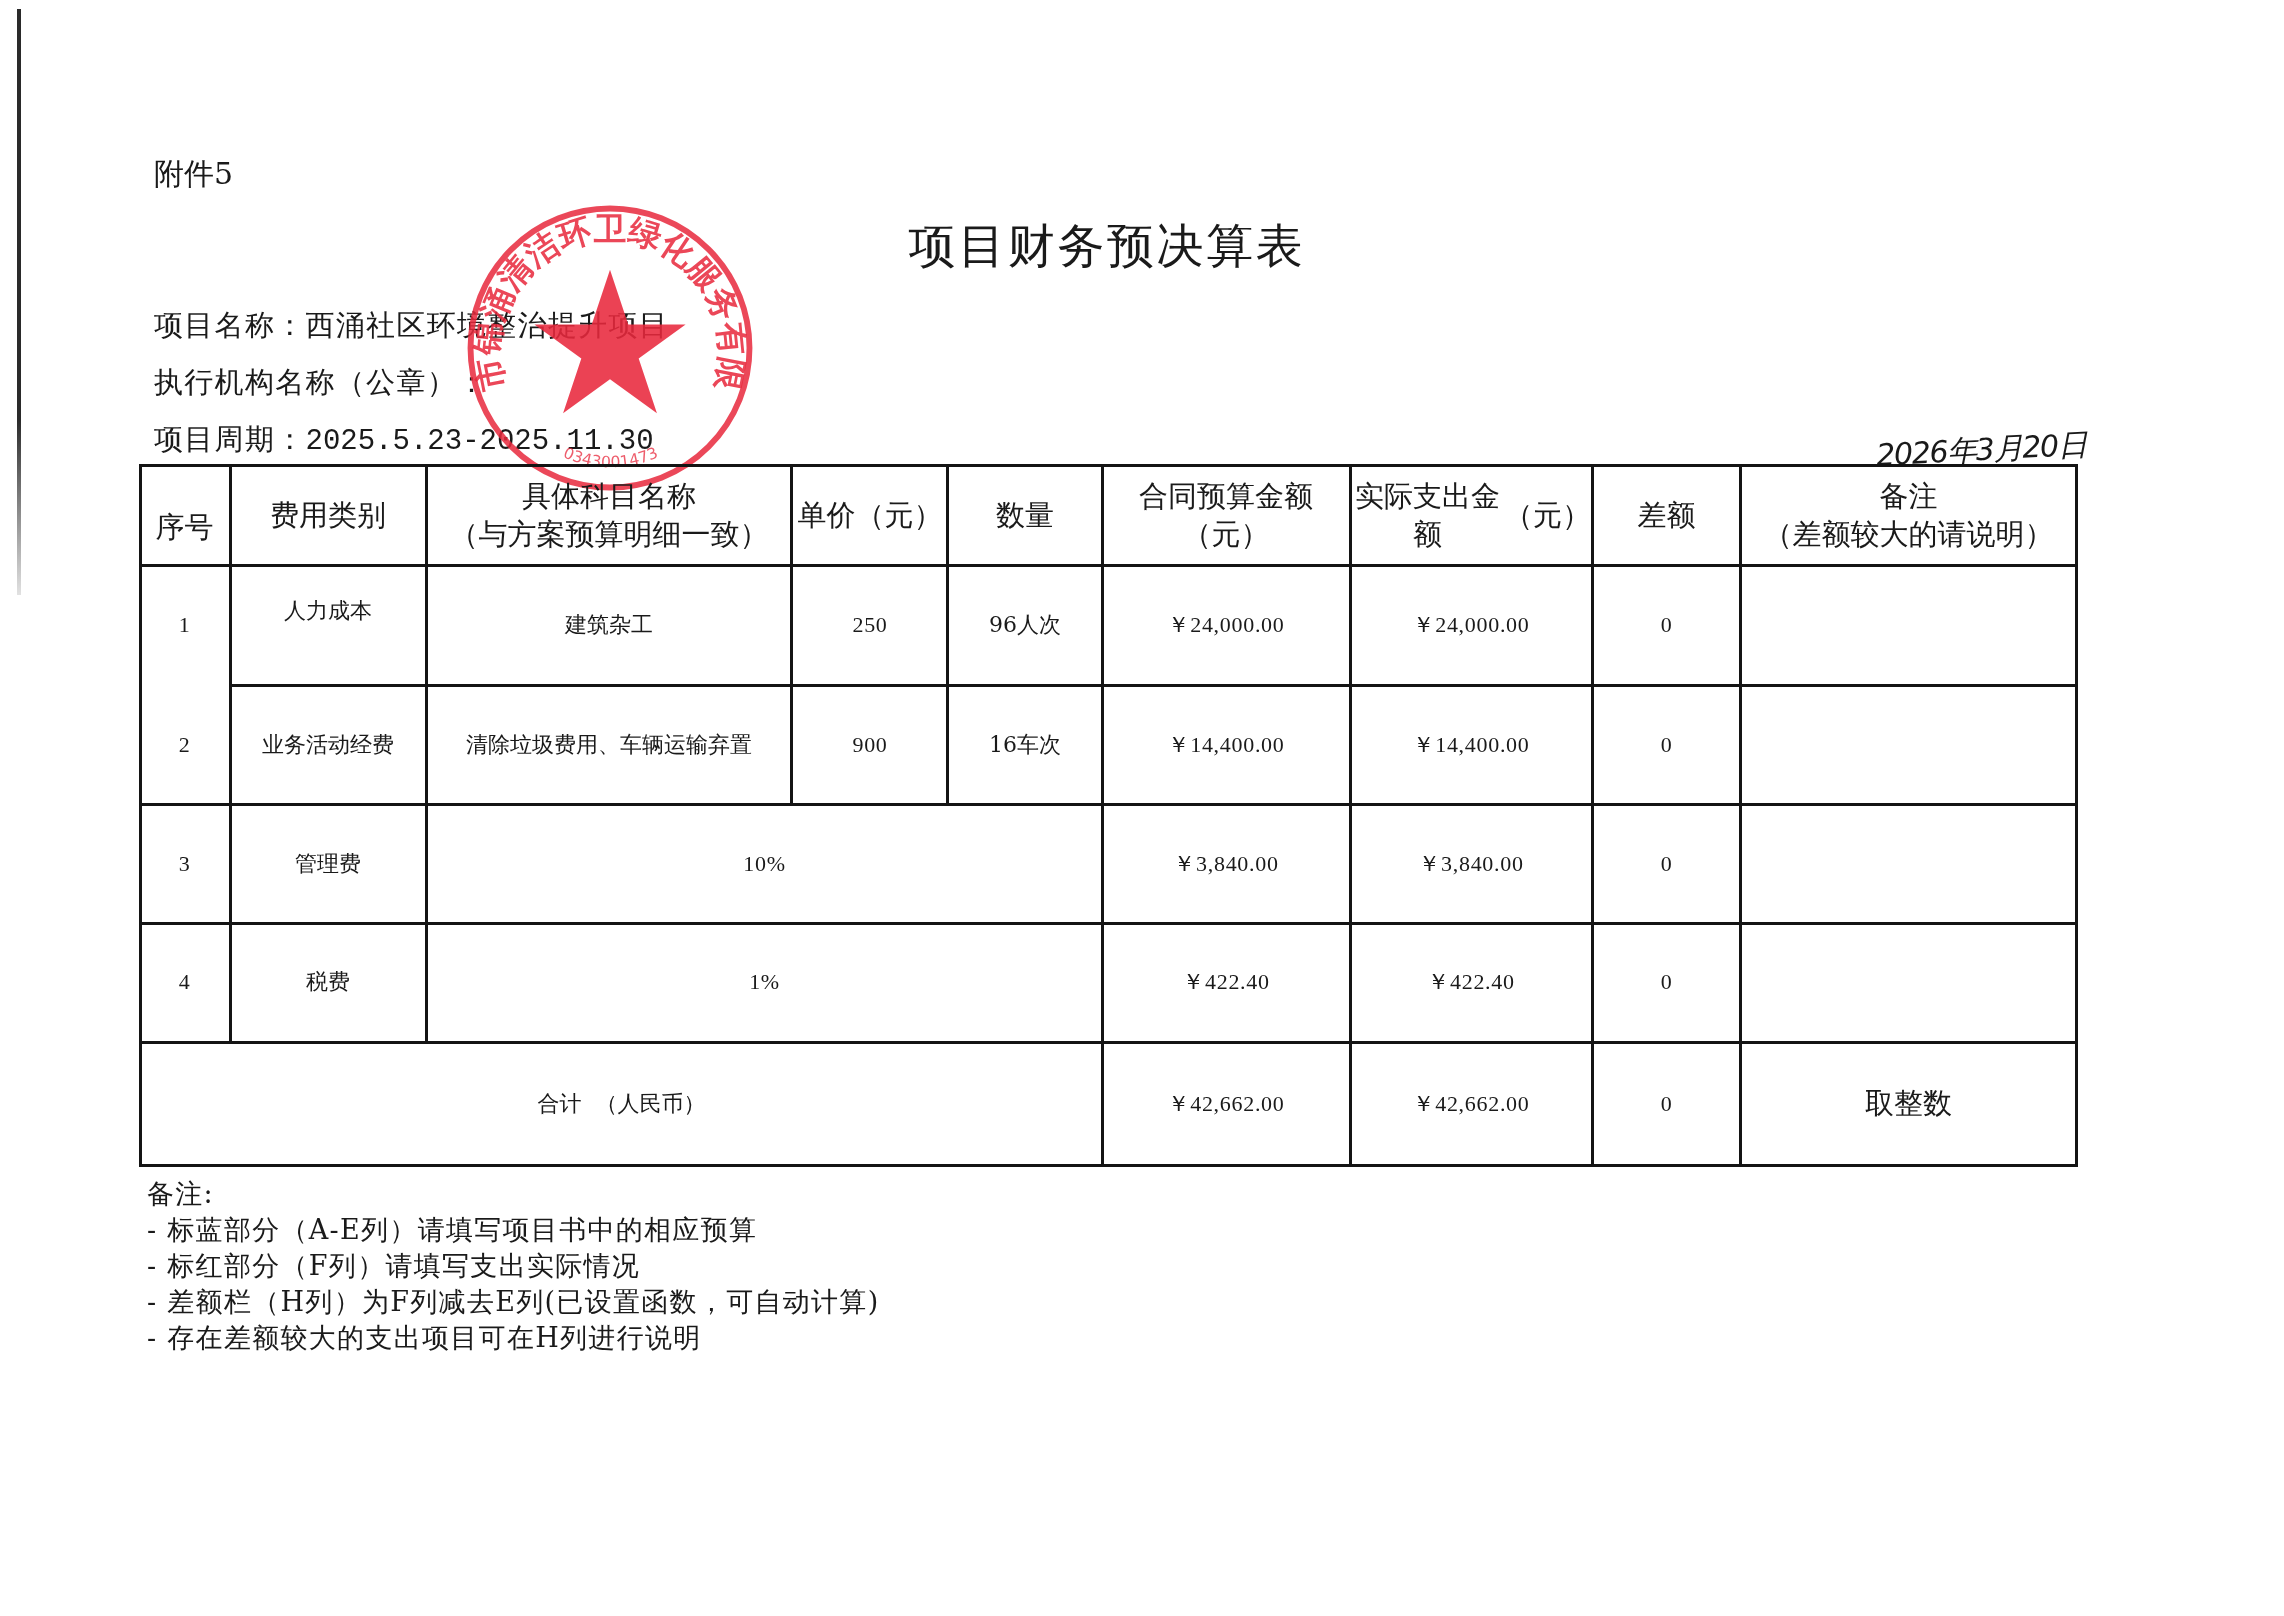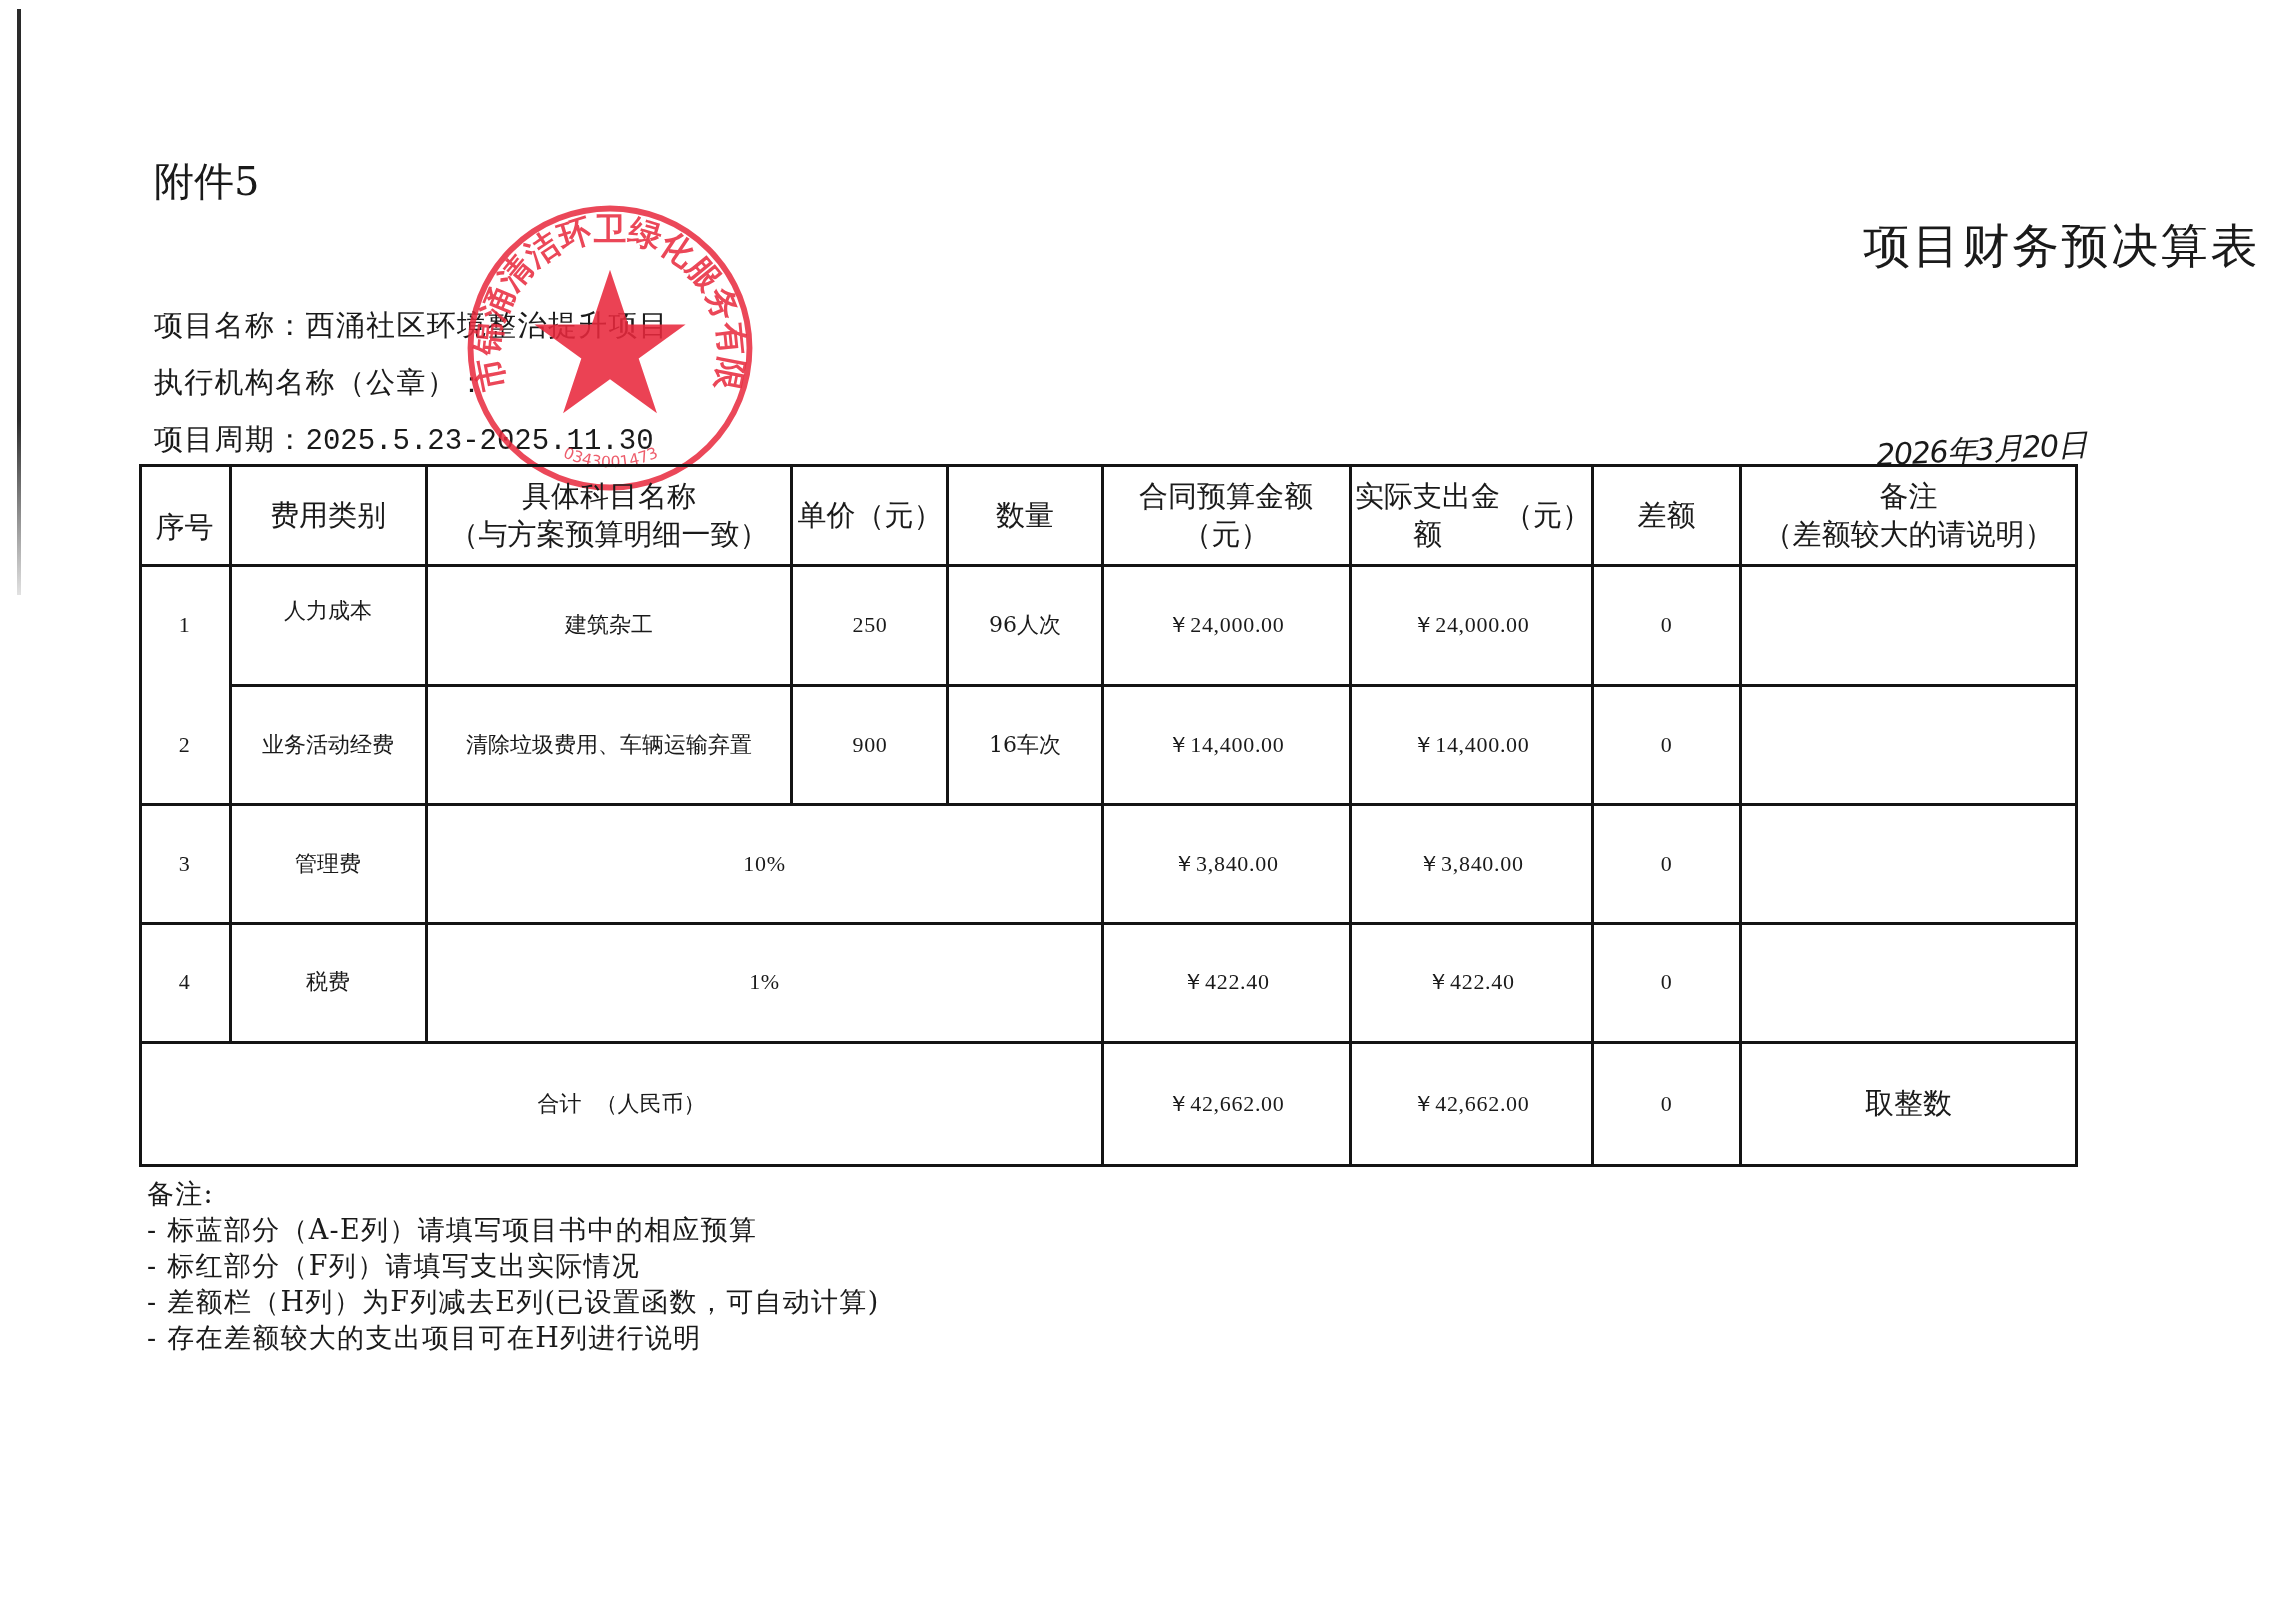--- a/index.html
+++ b/index.html
@@ -1,22 +1,22 @@
 <!DOCTYPE html>
 <html style="font-size:10.4px"><head>
 <meta charset="utf-8">
 <style>
   html, body { margin: 0; padding: 0; background: #ffffff; }
   body { width: 2284px; height: 1616px; position: relative; overflow: hidden;
          font-family: "DejaVu Serif", "Liberation Serif", serif; color: #1a1a1a; }
   .abs { position: absolute; }
   .scan-line { left: 17px; top: 9px; width: 3.9px; height: 586px;
                background: linear-gradient(#2a2a2a 0%, #2a2a2a 70%, rgba(60,60,60,0.15) 100%); }
-  .attach { left: 154px; top: 154px; font-size: 40px; }
-  .doc-title { left: 0; width: 2214px; top: 215px; text-align: right; font-size: 47px; letter-spacing: 2.6px; margin-left: 46px; }
+  .attach { left: 154px; top: 154px; font-size: 30px; }
+  .doc-title { left: 0; width: 2214px; top: 215px; text-align: center; font-size: 47px; letter-spacing: 2.6px; }
   .info { left: 154px; font-size: 29px; letter-spacing: 1.3px; white-space: nowrap; }
   .date-hand { left: 1876px; top: 430px; font-size: 30px; font-style: italic; transform: rotate(-3deg);
                font-family: "DejaVu Sans", sans-serif; letter-spacing: -1.3px; }
 
   
   .cell { position: absolute; box-sizing: border-box; display: flex; align-items: center; justify-content: center;
           text-align: center; line-height: 1.3; }
   .hline { position: absolute; height: 3.3px; background: #141414; }
   .vline { position: absolute; width: 2.6px; background: #141414; }
   .hdr { font-size: 29px; }

